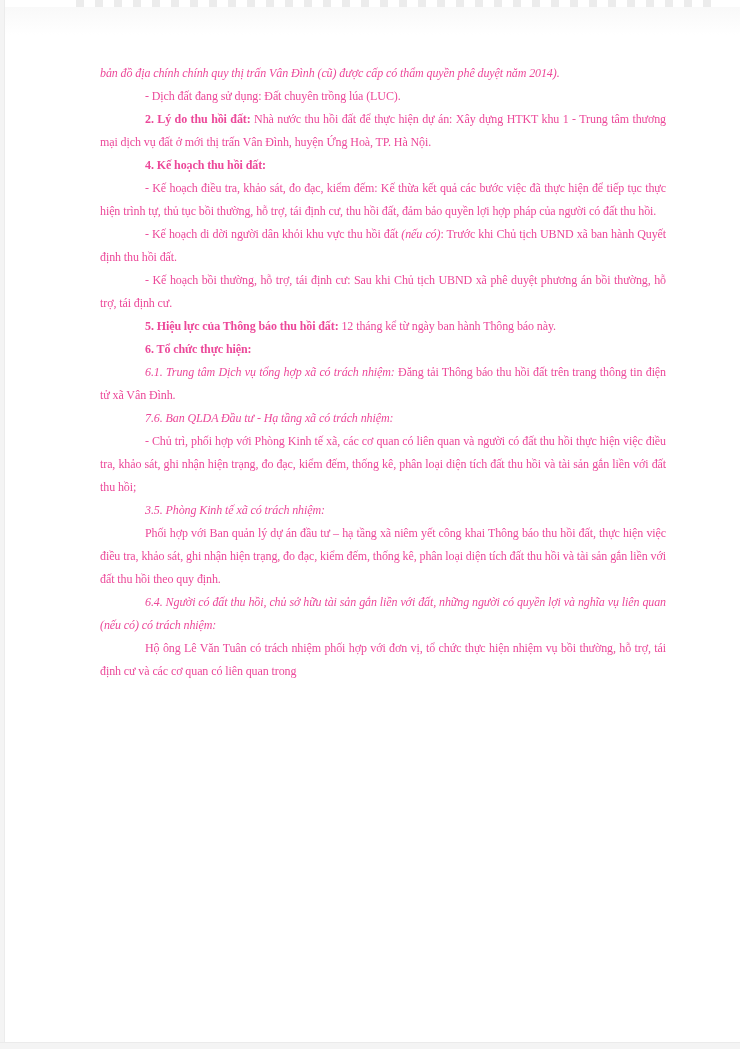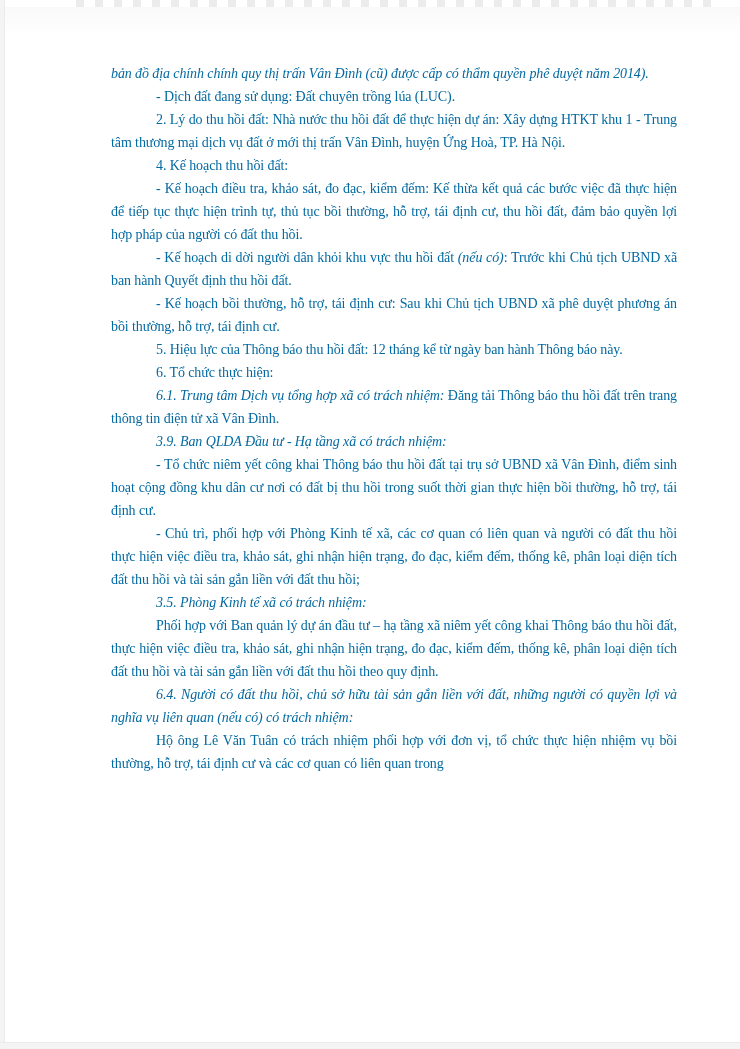--- a/index.html
+++ b/index.html
@@ -36,35 +36,35 @@
     position: absolute;
     bottom: 0; left: 0;
     width: 100%; height: 6px;
     background: #f4f4f4;
     border-top: 1px solid #ebebeb;
   }
 
   
   .page-text {
     position: absolute;
-    left: 111px;
+    left: 100px;
     top: 62px;
     width: 566px;
-    font-size: 14px;
+    font-size: 12px;
     line-height: 23px;
-    color: #0369a1;
+    color: #ec4899;
     letter-spacing: -0.1px;
   }
   p.para {
     margin: 0;
     padding: 0;
     text-align: justify;
   }
   p.para.indent { text-indent: 45px; }
-  .seg-b { font-weight: normal; }
+  .seg-b { font-weight: bold; }
   .seg-i { font-style: italic; }
 </style>
 </head>
 <body>
 
 <div class="top-artifact"></div>
 <div class="top-haze"></div>
 <div class="left-edge"></div>
 <div class="bottom-edge"></div>
 
@@ -72,20 +72,19 @@
     <p class="para"><span class="seg-i">bản đồ địa chính chính quy thị trấn Vân Đình (cũ) được cấp có thẩm quyền phê duyệt năm 2014).</span></p>
     <p class="para indent"><span>- Dịch đất đang sử dụng: Đất chuyên trồng lúa (LUC).</span></p>
     <p class="para indent"><span class="seg-b">2. Lý do thu hồi đất:</span><span> Nhà nước thu hồi đất để thực hiện dự án: Xây dựng HTKT khu 1 - Trung tâm thương mại dịch vụ đất ở mới thị trấn Vân Đình, huyện Ứng Hoà, TP. Hà Nội.</span></p>
     <p class="para indent"><span class="seg-b">4. Kế hoạch thu hồi đất:</span></p>
     <p class="para indent"><span>- Kế hoạch điều tra, khảo sát, đo đạc, kiểm đếm: Kế thừa kết quả các bước việc đã thực hiện để tiếp tục thực hiện trình tự, thủ tục bồi thường, hỗ trợ, tái định cư, thu hồi đất, đảm bảo quyền lợi hợp pháp của người có đất thu hồi.</span></p>
     <p class="para indent"><span>- Kế hoạch di dời người dân khỏi khu vực thu hồi đất </span><span class="seg-i">(nếu có)</span><span>: Trước khi Chủ tịch UBND xã ban hành Quyết định thu hồi đất.</span></p>
     <p class="para indent"><span>- Kế hoạch bồi thường, hỗ trợ, tái định cư: Sau khi Chủ tịch UBND xã phê duyệt phương án bồi thường, hỗ trợ, tái định cư.</span></p>
     <p class="para indent"><span class="seg-b">5. Hiệu lực của Thông báo thu hồi đất:</span><span> 12 tháng kể từ ngày ban hành Thông báo này.</span></p>
     <p class="para indent"><span class="seg-b">6. Tổ chức thực hiện:</span></p>
     <p class="para indent"><span class="seg-i">6.1. Trung tâm Dịch vụ tổng hợp xã có trách nhiệm:</span><span> Đăng tải Thông báo thu hồi đất trên trang thông tin điện tử xã Vân Đình.</span></p>
-    <p class="para indent"><span class="seg-i">3.9. Ban QLDA Đầu tư - Hạ tầng xã có trách nhiệm:</span></p>
-    <p class="para indent"><span>- Tổ chức niêm yết công khai Thông báo thu hồi đất tại trụ sở UBND xã Vân Đình, điểm sinh hoạt cộng đồng khu dân cư nơi có đất bị thu hồi trong suốt thời gian thực hiện bồi thường, hỗ trợ, tái định cư.</span></p>
+    <p class="para indent"><span class="seg-i">7.6. Ban QLDA Đầu tư - Hạ tầng xã có trách nhiệm:</span></p>
     <p class="para indent"><span>- Chủ trì, phối hợp với Phòng Kinh tế xã, các cơ quan có liên quan và người có đất thu hồi thực hiện việc điều tra, khảo sát, ghi nhận hiện trạng, đo đạc, kiểm đếm, thống kê, phân loại diện tích đất thu hồi và tài sản gắn liền với đất thu hồi;</span></p>
     <p class="para indent"><span class="seg-i">3.5. Phòng Kinh tế xã có trách nhiệm:</span></p>
     <p class="para indent"><span>Phối hợp với Ban quản lý dự án đầu tư – hạ tầng xã niêm yết công khai Thông báo thu hồi đất, thực hiện việc điều tra, khảo sát, ghi nhận hiện trạng, đo đạc, kiểm đếm, thống kê, phân loại diện tích đất thu hồi và tài sản gắn liền với đất thu hồi theo quy định.</span></p>
     <p class="para indent"><span class="seg-i">6.4. Người có đất thu hồi, chủ sở hữu tài sản gắn liền với đất, những người có quyền lợi và nghĩa vụ liên quan (nếu có) có trách nhiệm:</span></p>
     <p class="para indent"><span>Hộ ông Lê Văn Tuân có trách nhiệm phối hợp với đơn vị, tổ chức thực hiện nhiệm vụ bồi thường, hỗ trợ, tái định cư và các cơ quan có liên quan trong</span></p>
   </div>
 
 </body></html>

